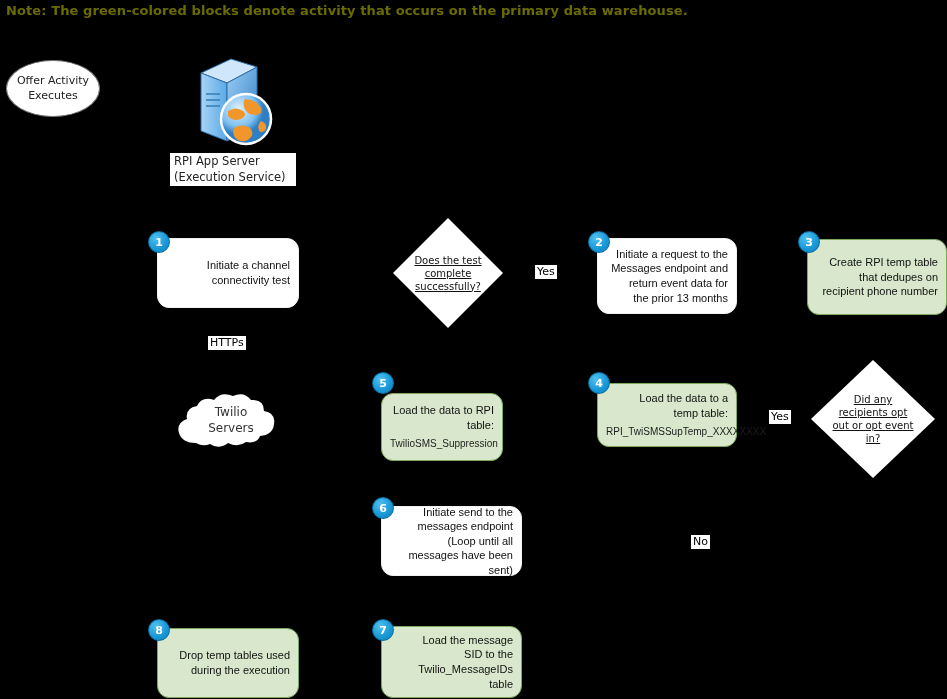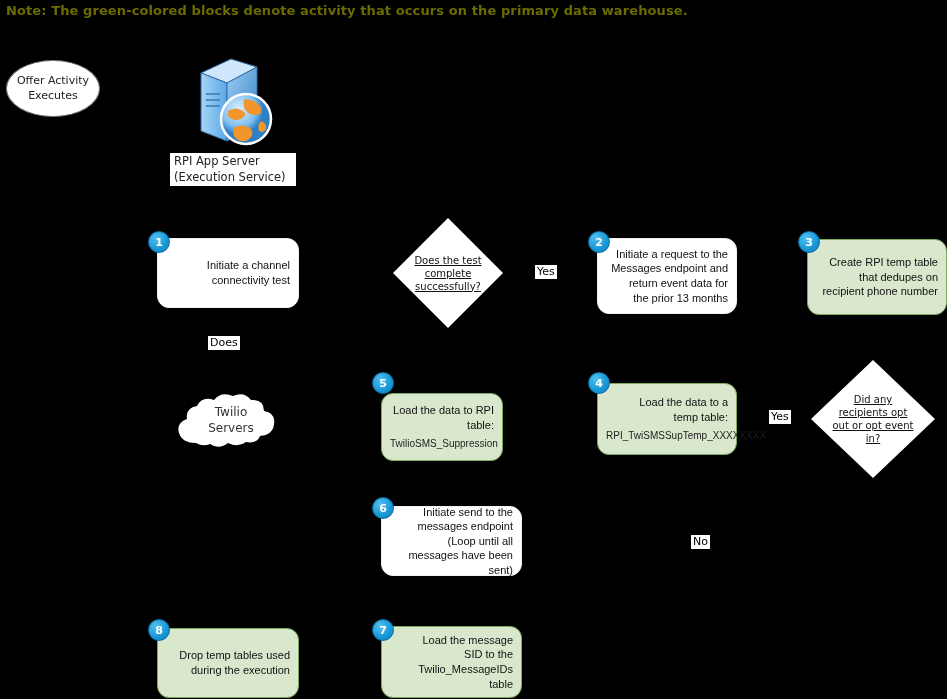--- a/index.html
+++ b/index.html
@@ -246,40 +246,40 @@
   </div>
   <div class="badge" style="left:588px; top:231px;">2</div>
 
   <div class="box box-green" style="left:807px; top:239px; width:140px; height:76px;">
     <span class="inner" style="white-space:pre-line;">Create RPI temp table
 that dedupes on
 recipient phone number</span>
   </div>
   <div class="badge" style="left:798px; top:231px;">3</div>
 
-  <div class="edge-label" style="left:208px; top:336px;">Does</div>
+  <div class="edge-label" style="left:208px; top:336px;">HTTPs</div>
 
   <div class="cloud" style="left:170px; top:385px; width:116px; height:70px;">
     <svg width="116" height="70" viewBox="0 0 116 70">
       <path d="M26,58 q-14,0 -17,-10 q-3,-10 8,-14 q-2,-11 10,-13 q5,-10 17,-6 q7,-9 19,-4 q11,-5 18,4 q13,-1 13,11 q12,2 10,13 q-1,11 -14,12 q-3,8 -14,6 q-8,6 -18,1 q-9,7 -18,1 q-7,3 -14,-1 z" fill="#ffffff"></path>
     </svg>
     <div class="ctext" style="white-space:pre-line;">Twilio
 Servers</div>
   </div>
 
   <div class="box box-green" style="left:381px; top:393px; width:122px; height:68px;">
     <span class="inner">
       <span style="white-space:pre-line;">Load the data to RPI
 table:</span>
       <span class="sub">TwilioSMS_Suppression</span>
     </span>
   </div>
   <div class="badge" style="left:372px; top:372px;">5</div>
 
-  <div class="box box-green" style="left:597px; top:383px; width:140px; height:72px;">
+  <div class="box box-green" style="left:597px; top:383px; width:140px; height:64px;">
     <span class="inner">
       <span style="white-space:pre-line;">Load the data to a
 temp table:</span>
       <span class="sub">RPI_TwiSMSSupTemp_XXXXXXXX</span>
     </span>
   </div>
   <div class="badge" style="left:588px; top:372px;">4</div>
 
   <div class="edge-label" style="left:769px; top:410px;">Yes</div>
 

